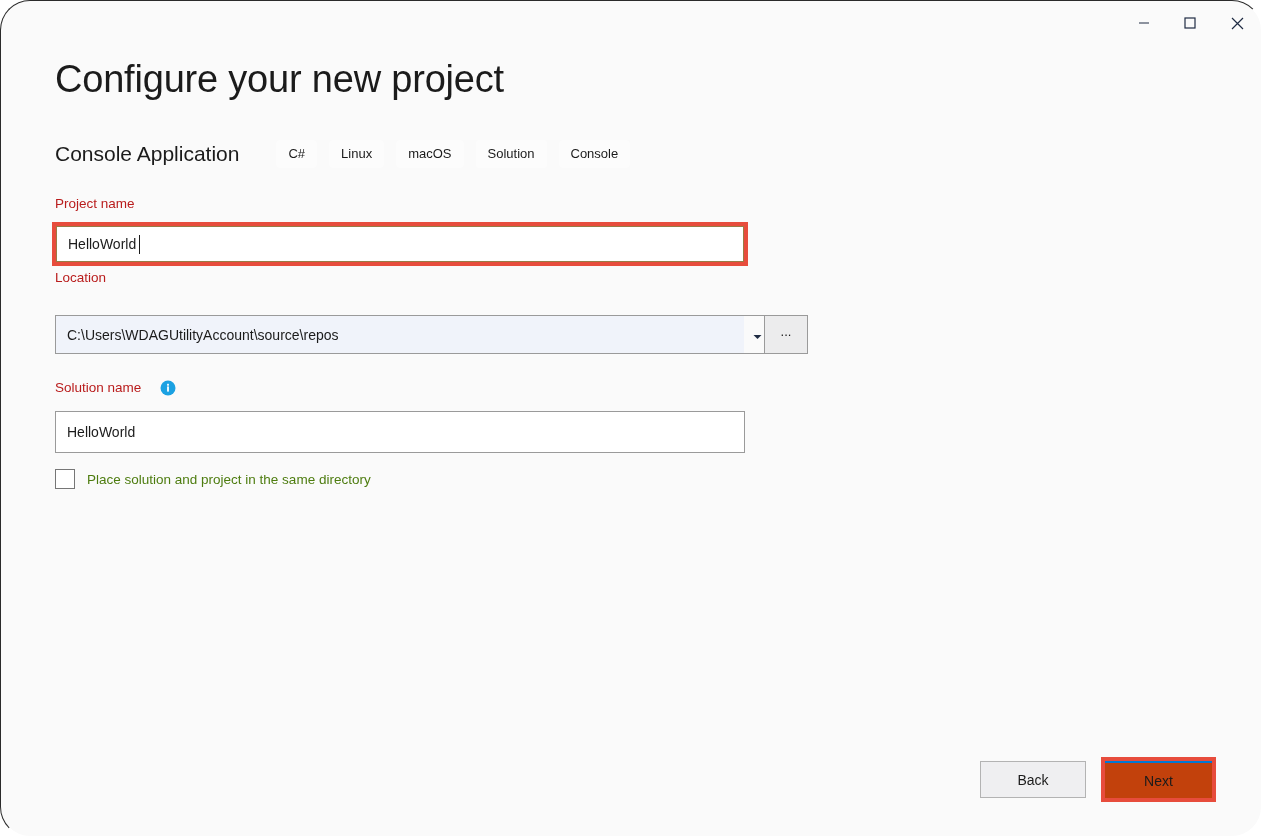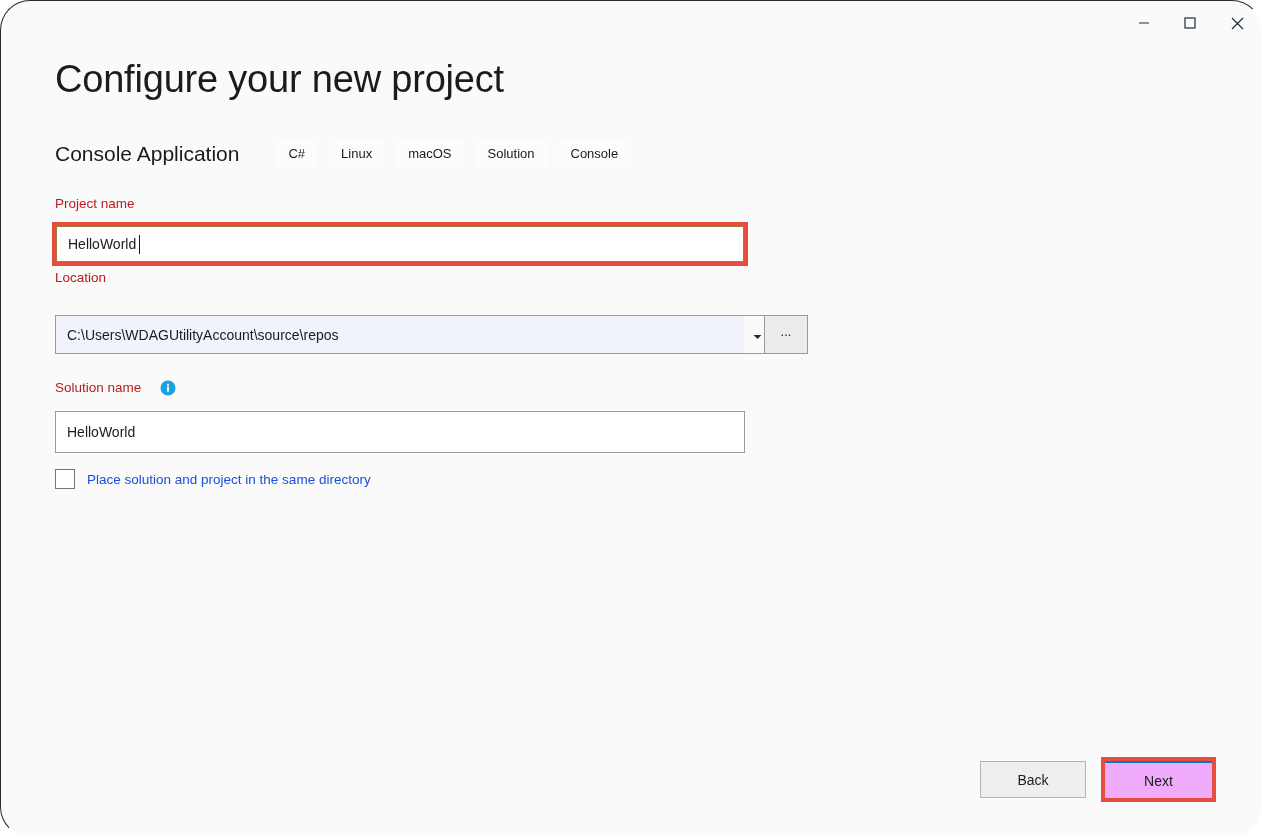--- a/index.html
+++ b/index.html
@@ -221,21 +221,21 @@
   .checkbox {
     width: 20px;
     height: 20px;
     border: 1px solid #767676;
     background: #ffffff;
     flex: none;
   }
 
   .check-label {
     font-size: 13.5px;
-    color: #1d4ed8;
+    color: #4d7c0f;
     white-space: nowrap;
   }
 
   
   .btn-back {
     position: absolute;
     left: 979px;
     top: 760px;
     width: 106px;
     height: 37px;
@@ -254,21 +254,21 @@
     width: 115px;
     height: 45px;
     border: 4px solid #e74c3c;
     background: #efeff1;
   }
 
   .btn-next {
     position: relative;
     width: 100%;
     height: 100%;
-    background: #f0abfc;
+    background: #c2410c;
     border: none;
     border-top: 2px solid #0078d4;
     font-family: "Liberation Sans", sans-serif;
     font-size: 14px;
     color: #1b1b1b;
     cursor: default;
   }
 </style>
 </head>
 <body>

